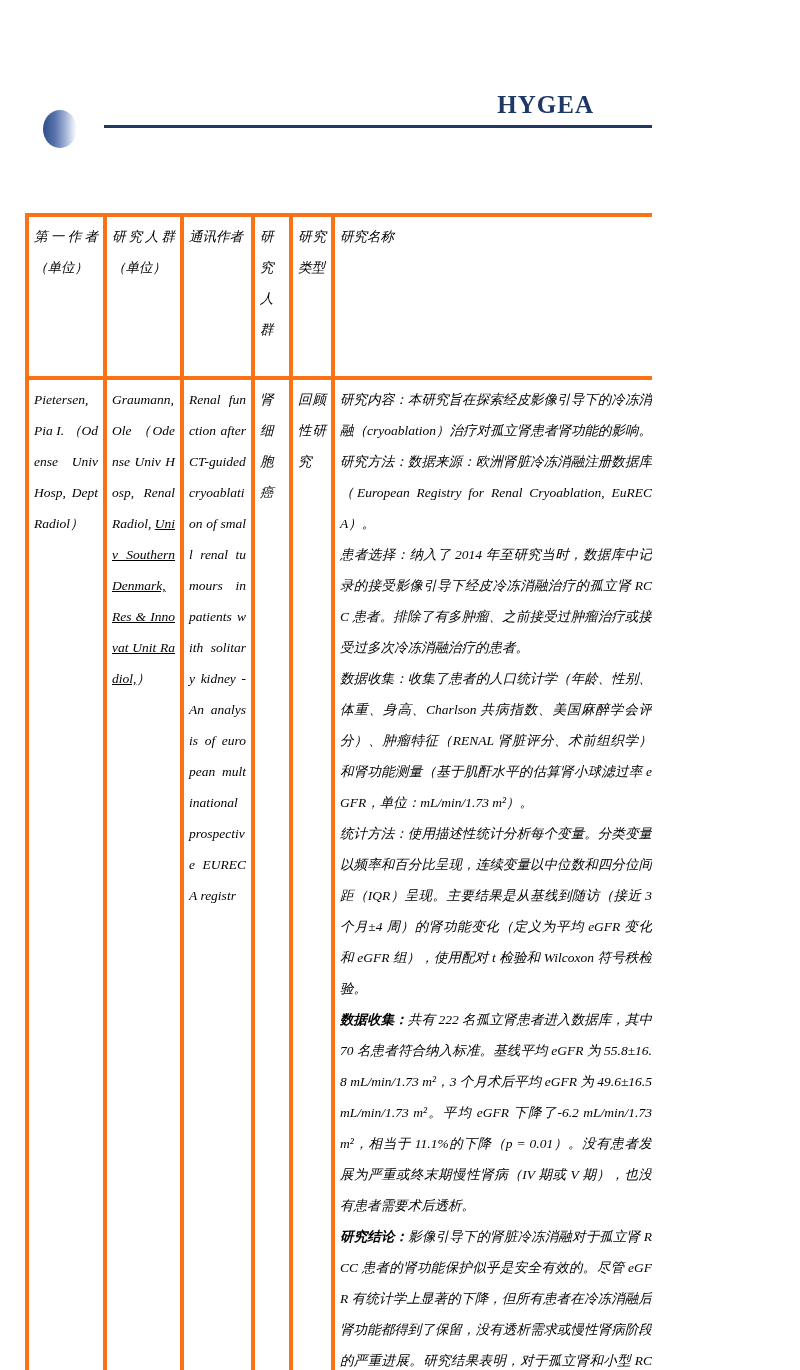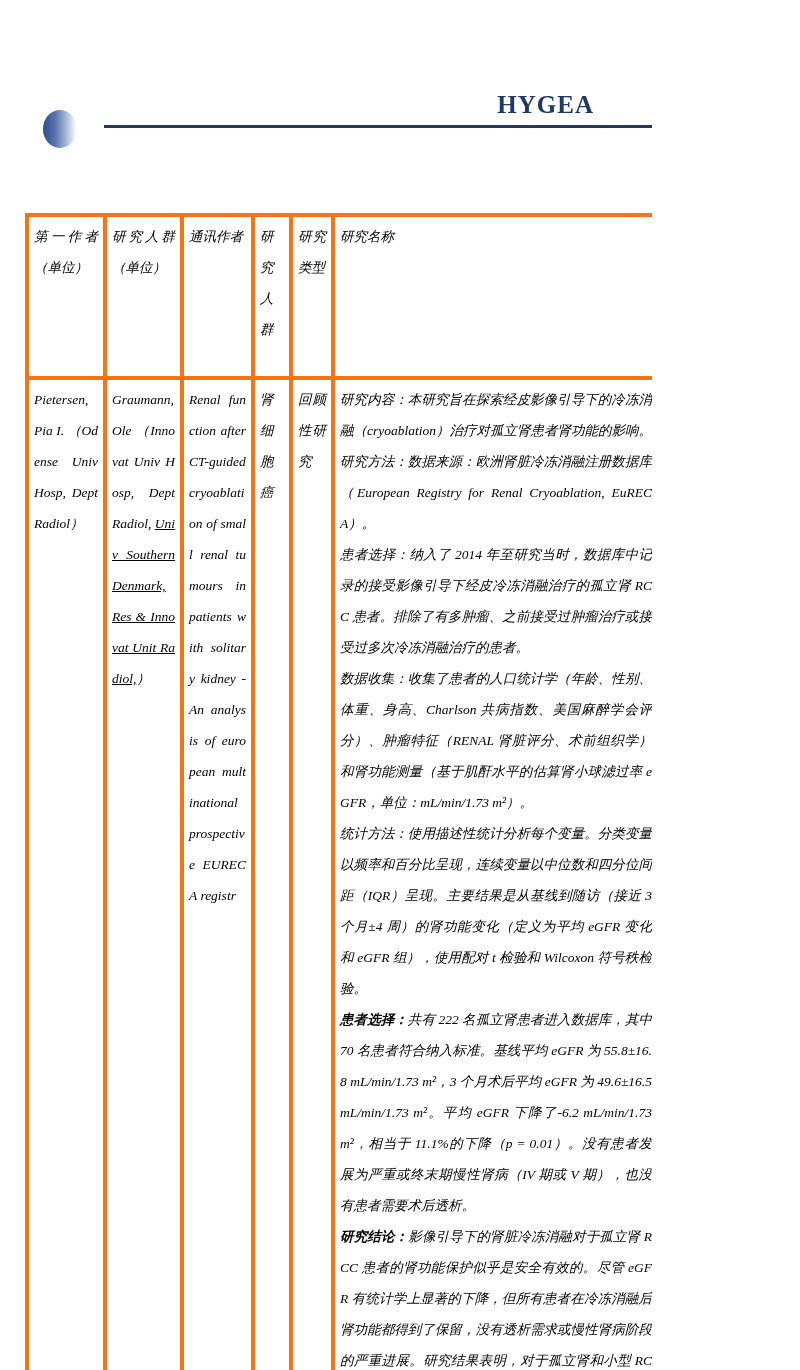--- a/index.html
+++ b/index.html
@@ -79,31 +79,31 @@
         <th class="tight">研究类型</th>
         <th>研究名称</th>
         <th>发表期刊（影响因子）</th>
         <th class="tight">符号秩检验</th>
         <th class="tight">影响因子</th>
       </tr>
     </thead>
     <tbody>
       <tr class="record">
         <td>Pietersen, Pia I. （Odense Univ Hosp, Dept Radiol）</td>
-        <td><span>Graumann, Ole （Innovat Univ Hosp, Dept Radiol, </span><u>Univ Southern Denmark, Res &amp; Innovat Unit Radiol,</u><span>）</span></td>
+        <td><span>Graumann, Ole （Odense Univ Hosp, Renal Radiol, </span><u>Univ Southern Denmark, Res &amp; Innovat Unit Radiol,</u><span>）</span></td>
         <td>Renal function after CT-guided cryoablation of small renal tumours in patients with solitary kidney - An analysis of european multinational prospective EURECA registr</td>
         <td class="tight">肾细胞癌</td>
         <td class="tight">回顾性研究</td>
         <td class="overview">
           <p><b></b><span>研究内容：本研究旨在探索经皮影像引导下的冷冻消融（cryoablation）治疗对孤立肾患者肾功能的影响。</span></p>
           <p><b></b><span>研究方法：数据来源：欧洲肾脏冷冻消融注册数据库（European Registry for Renal Cryoablation, EuRECA）。</span></p>
           <p><b></b><span>患者选择：纳入了 2014 年至研究当时，数据库中记录的接受影像引导下经皮冷冻消融治疗的孤立肾 RCC 患者。排除了有多肿瘤、之前接受过肿瘤治疗或接受过多次冷冻消融治疗的患者。</span></p>
           <p><b></b><span>数据收集：收集了患者的人口统计学（年龄、性别、体重、身高、Charlson 共病指数、美国麻醉学会评分）、肿瘤特征（RENAL 肾脏评分、术前组织学）和肾功能测量（基于肌酐水平的估算肾小球滤过率 eGFR，单位：mL/min/1.73 m²）。</span></p>
           <p><b></b><span>统计方法：使用描述性统计分析每个变量。分类变量以频率和百分比呈现，连续变量以中位数和四分位间距（IQR）呈现。主要结果是从基线到随访（接近 3 个月±4 周）的肾功能变化（定义为平均 eGFR 变化和 eGFR 组），使用配对 t 检验和 Wilcoxon 符号秩检验。</span></p>
-          <p><b>患者选择：</b><span>共有 222 名孤立肾患者进入数据库，其中 70 名患者符合纳入标准。基线平均 eGFR 为 55.8±16.8 mL/min/1.73 m²，3 个月术后平均 eGFR 为 49.6±16.5 mL/min/1.73 m²。平均 eGFR 下降了-6.2 mL/min/1.73 m²，相当于 11.1%的下降（p = 0.01）。没有患者发展为严重或终末期慢性肾病（IV 期或 V 期），也没有患者需要术后透析。</span></p>
+          <p><b>数据收集：</b><span>共有 222 名孤立肾患者进入数据库，其中 70 名患者符合纳入标准。基线平均 eGFR 为 55.8±16.8 mL/min/1.73 m²，3 个月术后平均 eGFR 为 49.6±16.5 mL/min/1.73 m²。平均 eGFR 下降了-6.2 mL/min/1.73 m²，相当于 11.1%的下降（p = 0.01）。没有患者发展为严重或终末期慢性肾病（IV 期或 V 期），也没有患者需要术后透析。</span></p>
           <p><b>研究结论：</b><span>影像引导下的肾脏冷冻消融对于孤立肾 RCC 患者的肾功能保护似乎是安全有效的。尽管 eGFR 有统计学上显著的下降，但所有患者在冷冻消融后肾功能都得到了保留，没有透析需求或慢性肾病阶段的严重进展。研究结果表明，对于孤立肾和小型 RCC 患者，冷冻消融治疗应该被视为一个机会。</span></p>
         </td>
         <td class="tight">EUROPEAN UROLOGY（23.4）</td>
         <td class="tight">1</td>
         <td class="tight">III 级</td>
       </tr>
 
     </tbody>
   </table>
 </div>

